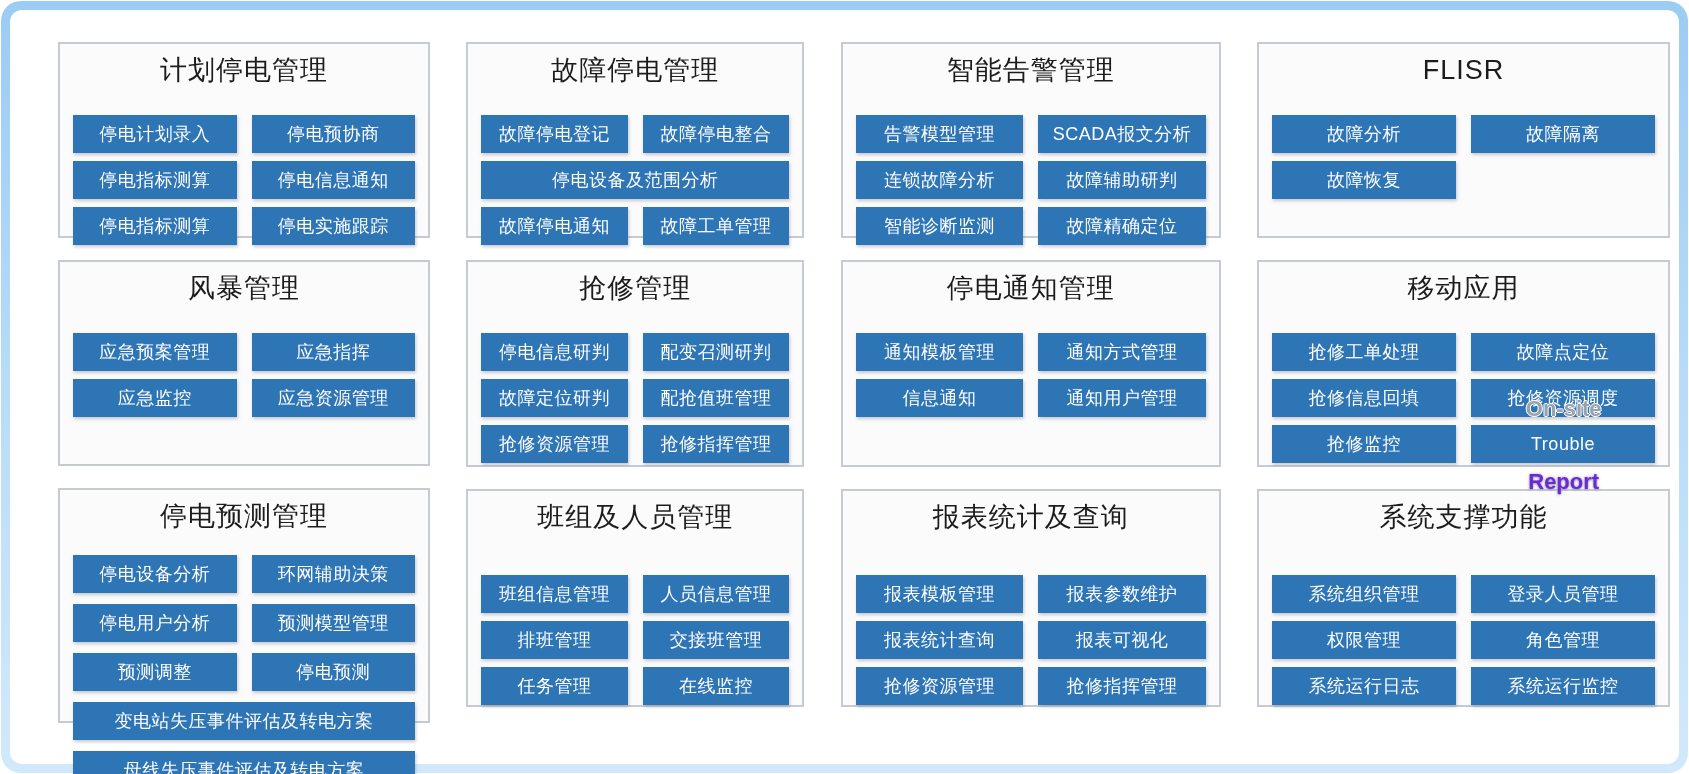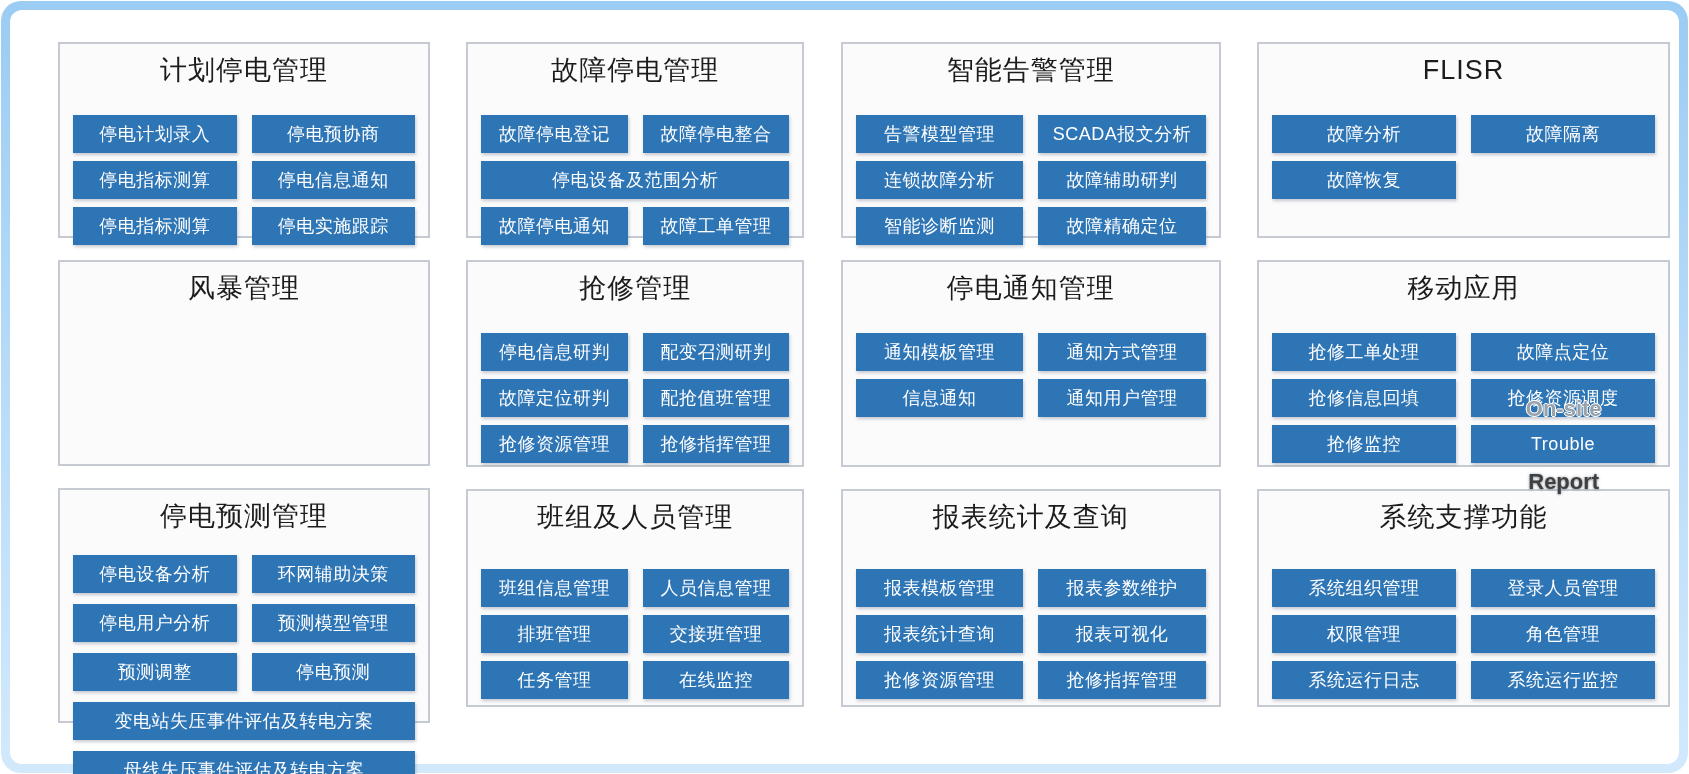--- a/index.html
+++ b/index.html
@@ -38,21 +38,21 @@
     margin:8px 6px 0;text-align:center;
     font-size:27px;line-height:36px;font-weight:500;color:#1c1c1c;
     letter-spacing:1px;white-space:nowrap;
   }
   .btns{
     display:grid;grid-template-columns:1fr 1fr;
     column-gap:15px;row-gap:8px;
     padding:16px 13px;margin-top:11px;
   }
   .p-forecast .btns{row-gap:11px;margin-top:5px;}
-  .p-spaced .btns{margin-top:18px;}
+  .p-spaced .btns{margin-top:24px;}
   .btn{
     height:38px;display:flex;align-items:center;justify-content:center;
     background:#2e75b6;color:#ffffff;
     font-size:18px;letter-spacing:.5px;white-space:nowrap;
     box-shadow:1px 2px 3px rgba(100,110,125,.35);
     cursor:pointer;
   }
   .btn.wide{grid-column:1 / -1;}
 
   
@@ -60,21 +60,21 @@
     position:absolute;font-weight:bold;font-size:22px;
     white-space:nowrap;pointer-events:none;z-index:2;
   }
   .overlay-on-site{
     top:134px;left:74.5%;transform:translateX(-50%);
     color:#99a1a9;
     text-shadow:0 1px 0 #fff,0 -1px 0 #fff,1px 0 0 #fff,-1px 0 0 #fff;
   }
   .overlay-report{
     top:calc(100% + 4px);left:74.5%;transform:translateX(-50%);
-    color:#404040;
+    color:#6d28d9;
     text-shadow:0 0 3px rgba(150,158,168,.9),0 1px 2px rgba(150,158,168,.7);
   }
 </style>
 </head>
 <body>
 
 <div class="frame"></div>
 
 <main class="content">
   <div class="col col-1">
@@ -84,20 +84,26 @@
           <div class="btn">停电计划录入</div>
           <div class="btn">停电预协商</div>
           <div class="btn">停电指标测算</div>
           <div class="btn">停电信息通知</div>
           <div class="btn">停电指标测算</div>
           <div class="btn">停电实施跟踪</div>
         </div>
       </section>
       <section class="panel p-storm">
         <h2 class="panel-title">风暴管理</h2>
+        <div class="btns">
+          <div class="btn">应急预案管理</div>
+          <div class="btn">应急指挥</div>
+          <div class="btn">应急监控</div>
+          <div class="btn">应急资源管理</div>
+        </div>
       </section>
       <section class="panel p-forecast">
         <h2 class="panel-title">停电预测管理</h2>
         <div class="btns">
           <div class="btn">停电设备分析</div>
           <div class="btn">环网辅助决策</div>
           <div class="btn">停电用户分析</div>
           <div class="btn">预测模型管理</div>
           <div class="btn">预测调整</div>
           <div class="btn">停电预测</div>

